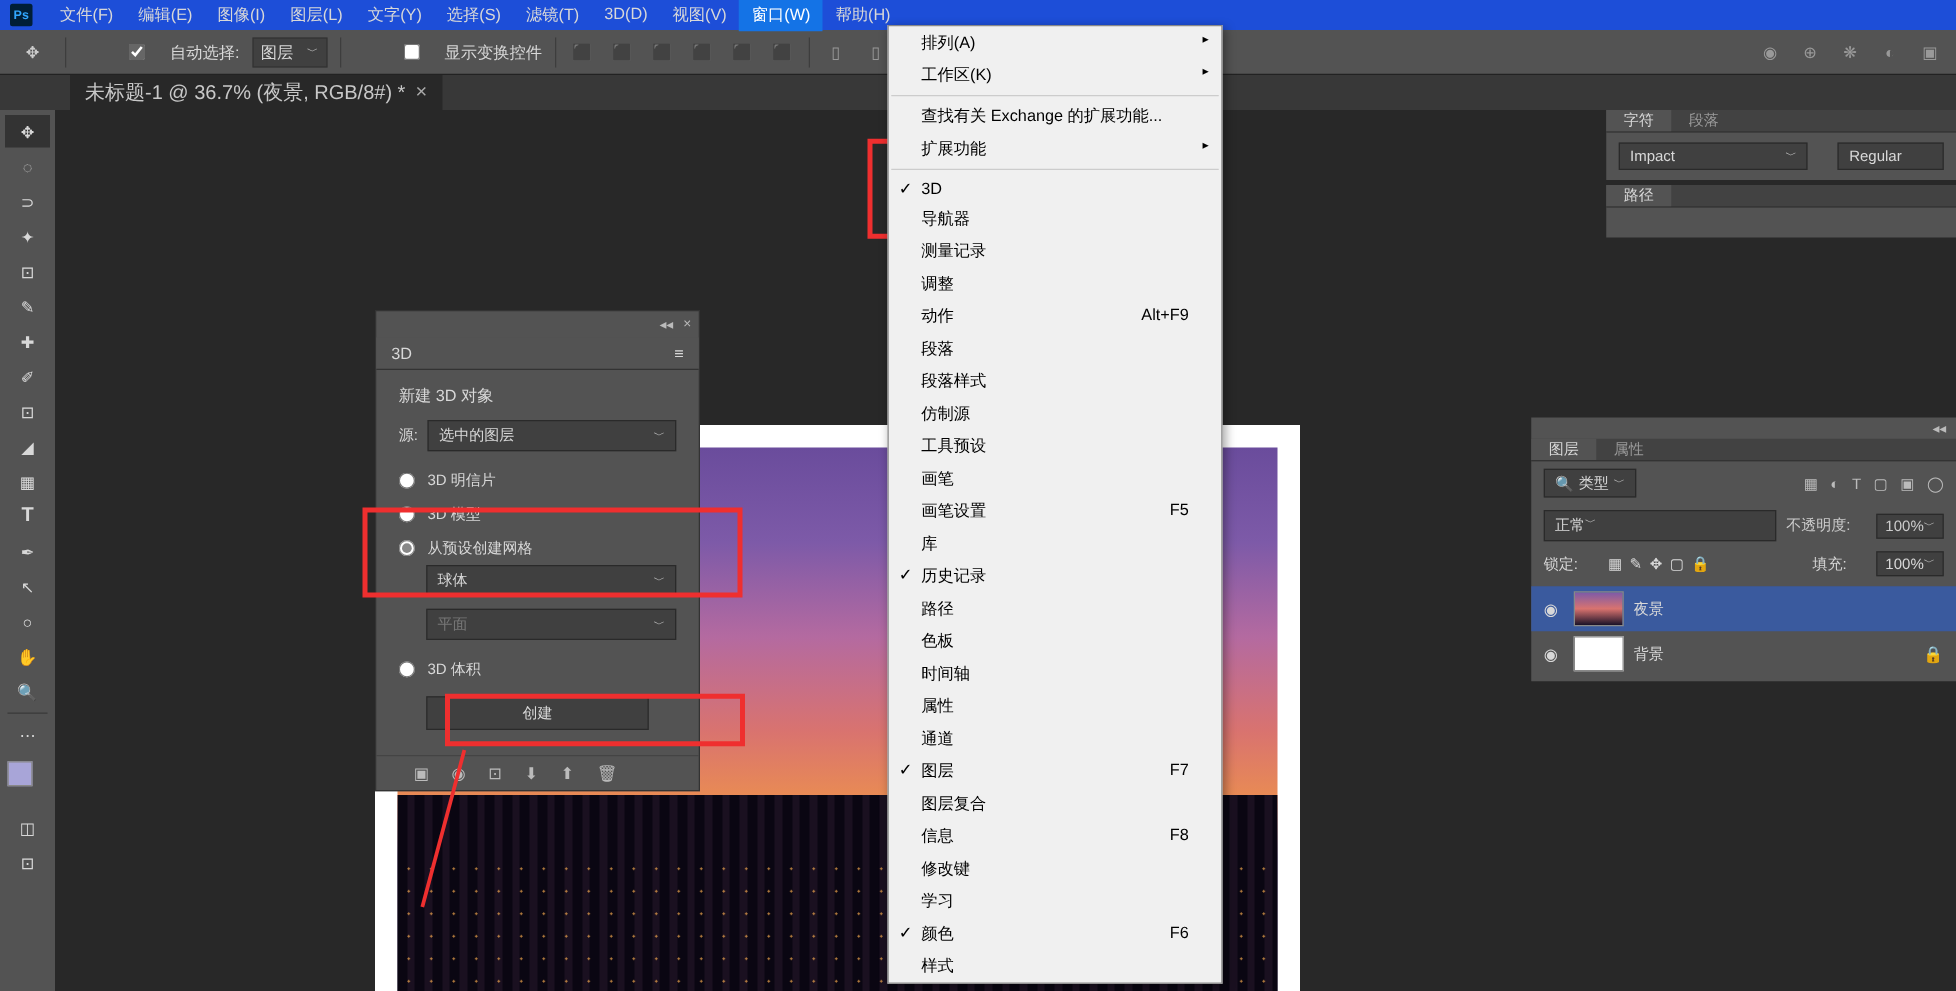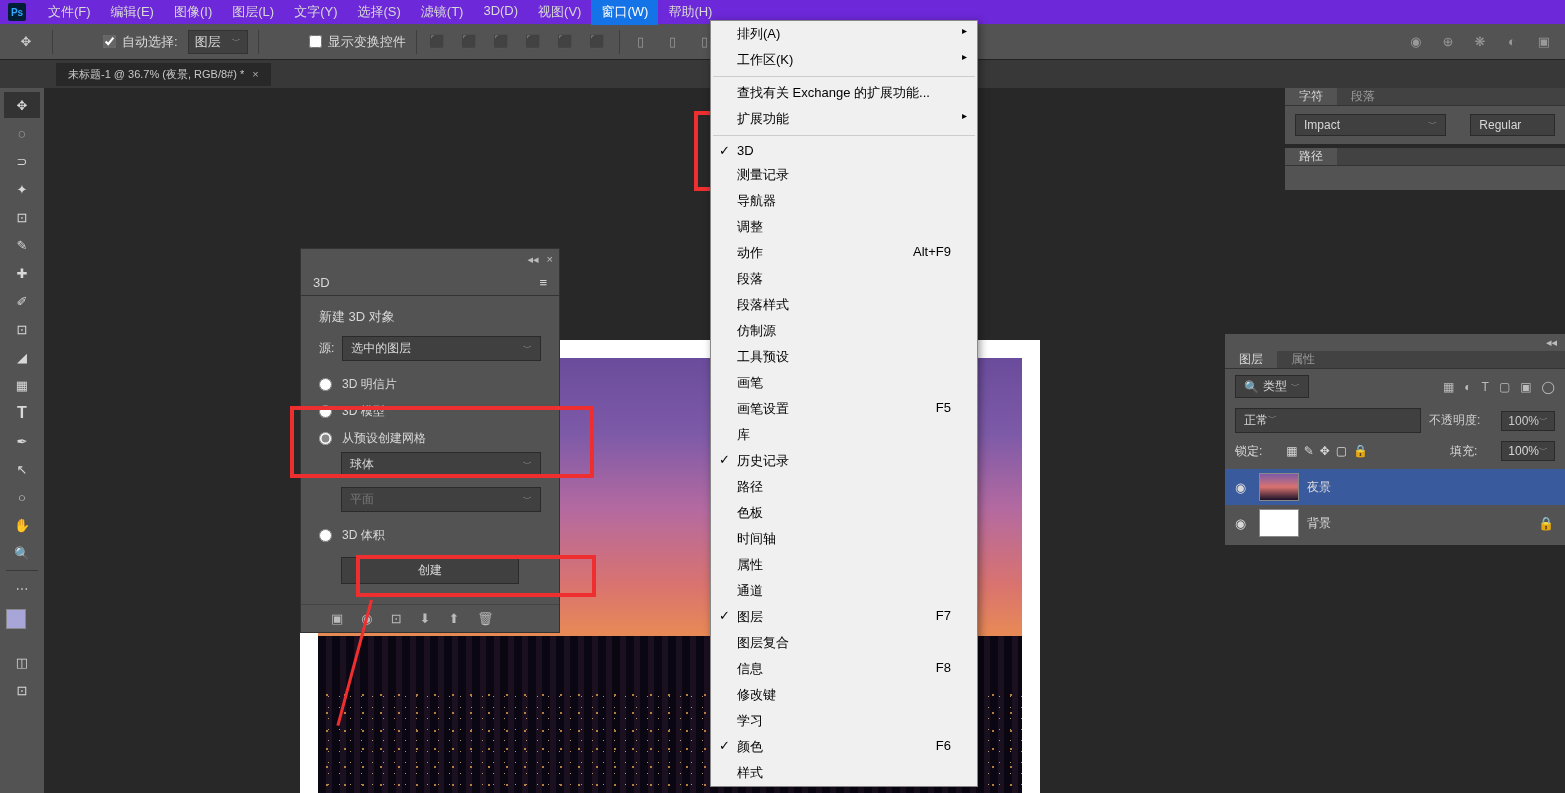--- a/index.html
+++ b/index.html
@@ -1,30 +1,30 @@
 <!DOCTYPE html>
 <html><head>
 <meta charset="utf-8">
 <style>
 * { margin:0; padding:0; box-sizing:border-box; font-family:"Microsoft YaHei",sans-serif; }
 body { background:#282828; color:#ccc; font-size:13px; overflow:hidden; width:1565px; height:793px; position:relative; }
-.menubar { background:#6d28d9; height:24px; display:flex; align-items:center; padding-left:8px; position:relative; z-index:1; }
+.menubar { background:#1d4ed8; height:24px; display:flex; align-items:center; padding-left:8px; position:relative; z-index:1; }
 .ps-logo { width:18px; height:18px; background:#001e36; color:#31a8ff; font-size:10px; font-weight:bold; display:flex; align-items:center; justify-content:center; margin-right:12px; border-radius:2px; }
 .menubar-item { padding:4px 10px; color:#d8d8d8; cursor:pointer; font-size:13px; }
 .menubar-item.active { background:#1473e6; color:#fff; }
 .optionsbar { background:#535353; height:36px; display:flex; align-items:center; padding:0 10px; gap:10px; border-bottom:1px solid #222; }
 .opt-icon { width:32px; height:32px; display:flex; align-items:center; justify-content:center; color:#ccc; }
 .opt-sep { width:1px; height:24px; background:#3d3d3d; }
-.opt-check { display:flex; align-items:center; gap:6px; color:#d8d8d8;padding-left:40px; }
+.opt-check { display:flex; align-items:center; gap:20px; color:#d8d8d8;padding-left:40px; }
 .opt-check input { accent-color:#666; }
 .opt-select { background:#404040; border:1px solid #333; color:#d8d8d8; padding:2px 6px; min-width:60px; display:flex; justify-content:space-between; align-items:center; }
 .align-icons { display:flex; gap:10px; }
 .align-ic { width:22px; height:22px; color:#999; display:flex; align-items:center; justify-content:center; }
 .tabbar { background:#383838; height:28px; display:flex; align-items:center; padding-left:56px; }
-.doctab { background:#282828; padding:4px 12px; color:#c8c8c8; font-size:11px; display:flex; align-items:center; gap:8px; }
+.doctab { background:#282828; padding:4px 12px; color:#c8c8c8; font-size:16px; display:flex; align-items:center; gap:8px; }
 .main { position:relative; height:calc(100% - 88px); }
 .toolbar { position:absolute; left:0; top:0; width:44px; background:#535353; height:100%; padding-top:4px; }
 .tool { width:36px; height:26px; margin:0 auto 2px; display:flex; align-items:center; justify-content:center; color:#d8d8d8; cursor:pointer; }
 .tool.sel { background:#333; }
 .tool-sep { height:1px; background:#3a3a3a; margin:4px 6px; }
 .swatches { margin:8px 4px; position:relative; height:32px; }
 .swA { position:absolute; width:20px; height:20px; background:#a8a5d8; border:1px solid #888; top:0; left:2px; }
 .swB { position:absolute; width:20px; height:20px; background:#fff; border:1px solid #888; top:8px; left:10px; z-index:-1; }
 .canvas { position:absolute; left:300px; top:252px; width:740px; height:541px; background:#fff; padding:18px; }
 .photo { width:100%; height:100%; background:linear-gradient(to bottom,#6a4c9c 0%,#7d5aa8 15%,#b46aa0 30%,#d9736f 45%,#e88a55 55%,#2a1a3e 65%,#1a1228 100%); position:relative; overflow:hidden; }
@@ -353,24 +353,24 @@
       <span>查找有关 Exchange 的扩展功能...</span>
     </div>
     <div class="wmenu-item wmenu-arrow">
       <span>扩展功能</span>
     </div>
     <div class="wmenu-sep"></div>
     <div class="wmenu-item wmenu-check">
       <span>3D</span>
     </div>
     <div class="wmenu-item">
+      <span>导航器</span>
+    </div>
+    <div class="wmenu-item">
       <span>测量记录</span>
-    </div>
-    <div class="wmenu-item">
-      <span>导航器</span>
     </div>
     <div class="wmenu-item">
       <span>调整</span>
     </div>
     <div class="wmenu-item">
       <span>动作</span>
       <span>Alt+F9</span>
     </div>
     <div class="wmenu-item">
       <span>段落</span>

